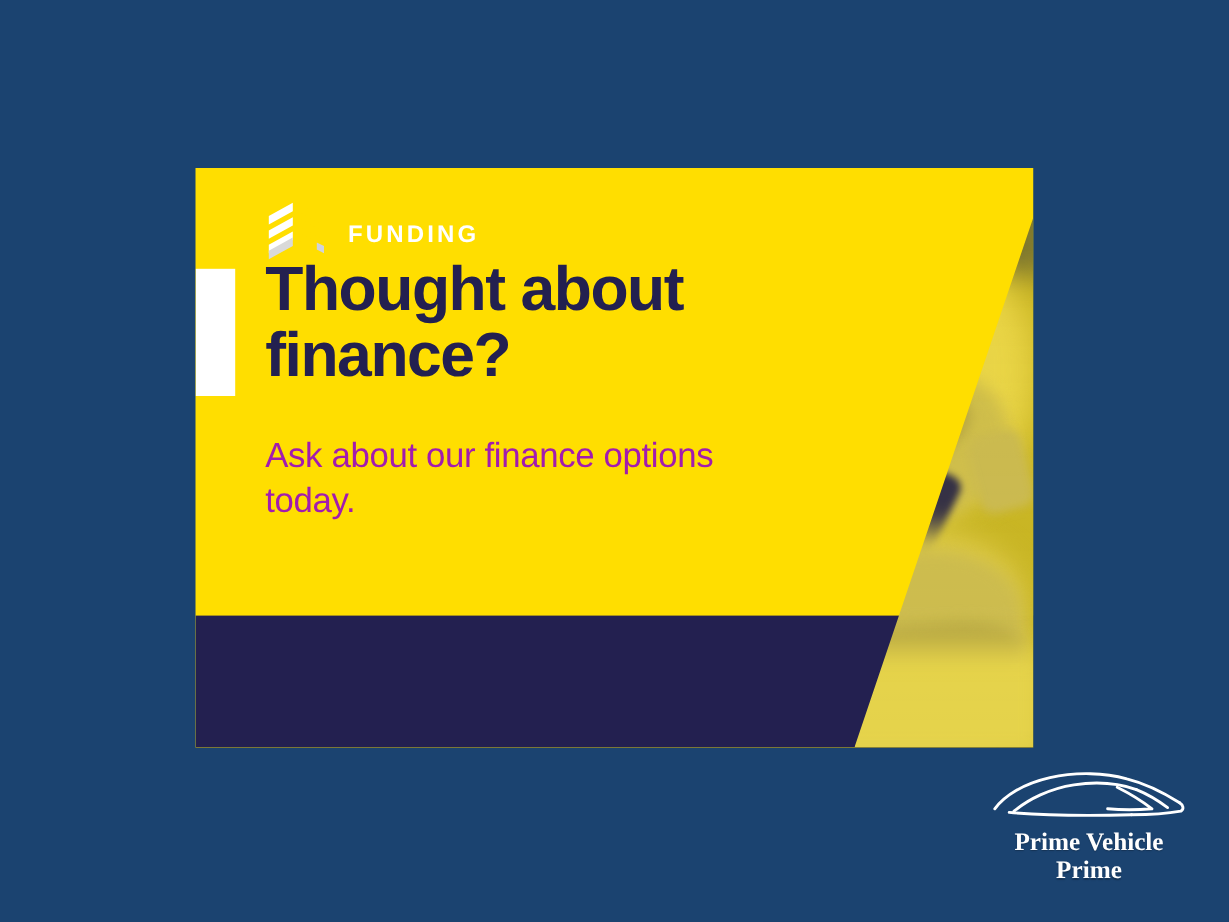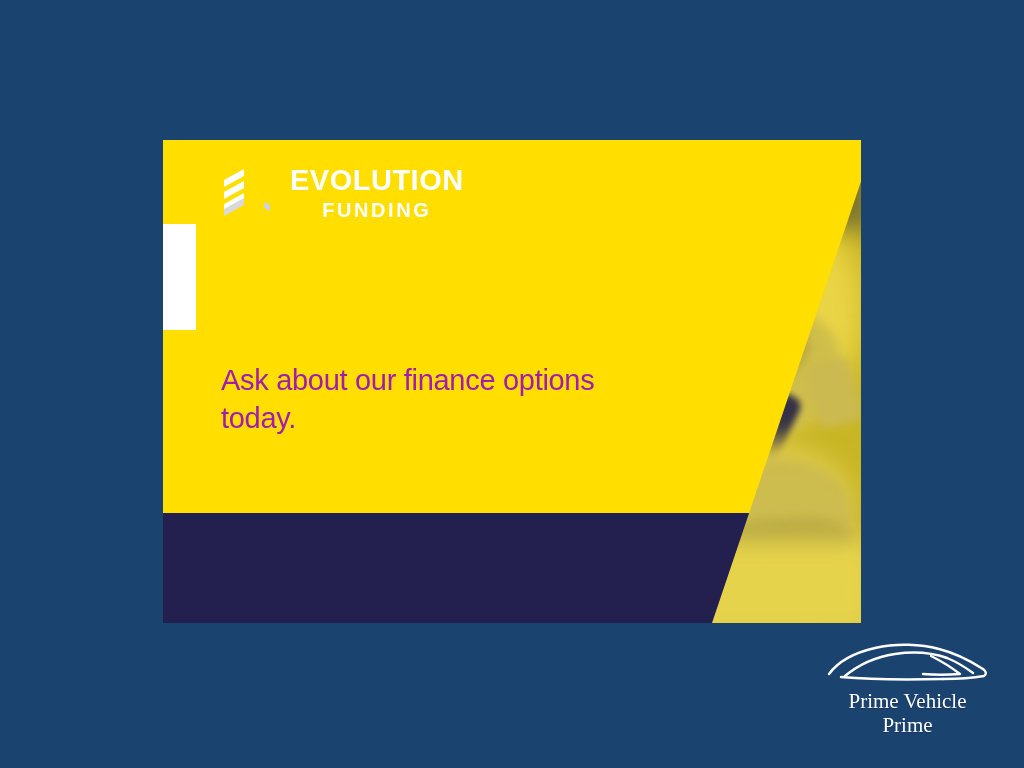--- a/index.html
+++ b/index.html
@@ -167,21 +167,21 @@
   .pvs{
     position:absolute;
     left:815px; top:636px;
     width:185px; height:100px;
     text-align:center;
   }
   .pvs-car{ display:block; margin:0 auto; }
   .pvs-text{
     color:#ffffff;
     font-family:"Liberation Serif", serif;
-    font-weight:normal;
+    font-weight:bold;
     font-size:21px;
     line-height:1.12;
     margin-top:2px;
     text-shadow:0 1px 1px rgba(0,0,0,.25);
   }
 </style>
 </head>
 <body>
 
 <div class="ad-card">
@@ -202,20 +202,21 @@
     <div class="ph ph-watch"></div>
     <div class="ph ph-armB"></div>
     <div class="ph ph-palm"></div>
     <div class="ph ph-palmfing"></div>
     <div class="ph ph-table"></div>
     <div class="photo-tint"></div>
   </div>
 
   <div class="accent-bar"></div>
 
+  <div class="headline">Thought about finance?</div>
   <div class="subhead">Ask about our finance options today.</div>
 
   <div class="ef-logo">
     <span class="ef-mark-wrap">
       <svg class="ef-mark" viewBox="0 0 56 62" xmlns="http://www.w3.org/2000/svg">
 
         <g fill="#ffffff">
           <polygon points="4,18 24,7 24,14 4,25"></polygon>
           <polygon points="4,30 24,19 24,26 4,37"></polygon>
           <polygon points="4,42 24,31 24,38 4,49"></polygon>
@@ -226,21 +227,20 @@
         <g fill="#ffde00">
           <polygon points="28,7 48,18 48,25 28,14"></polygon>
           <polygon points="28,19 48,30 48,37 28,26"></polygon>
           <polygon points="28,31 48,42 48,49 28,38"></polygon>
         </g>
 
         <polygon points="44,40 50,43 50,49 44,46" fill="#cfd2dd"></polygon>
       </svg>
     </span>
     <span class="ef-words">
-      <span class="ef-name">EVOLUTION</span>
       <span class="ef-sub">FUNDING</span>
     </span>
   </div>
 
 </div>
 
 <div class="pvs">
   <span>
     <svg class="pvs-car" width="170" height="52" viewBox="0 0 170 52" xmlns="http://www.w3.org/2000/svg">
       <g fill="none" stroke="#ffffff" stroke-width="2.4" stroke-linecap="round" stroke-linejoin="round">

